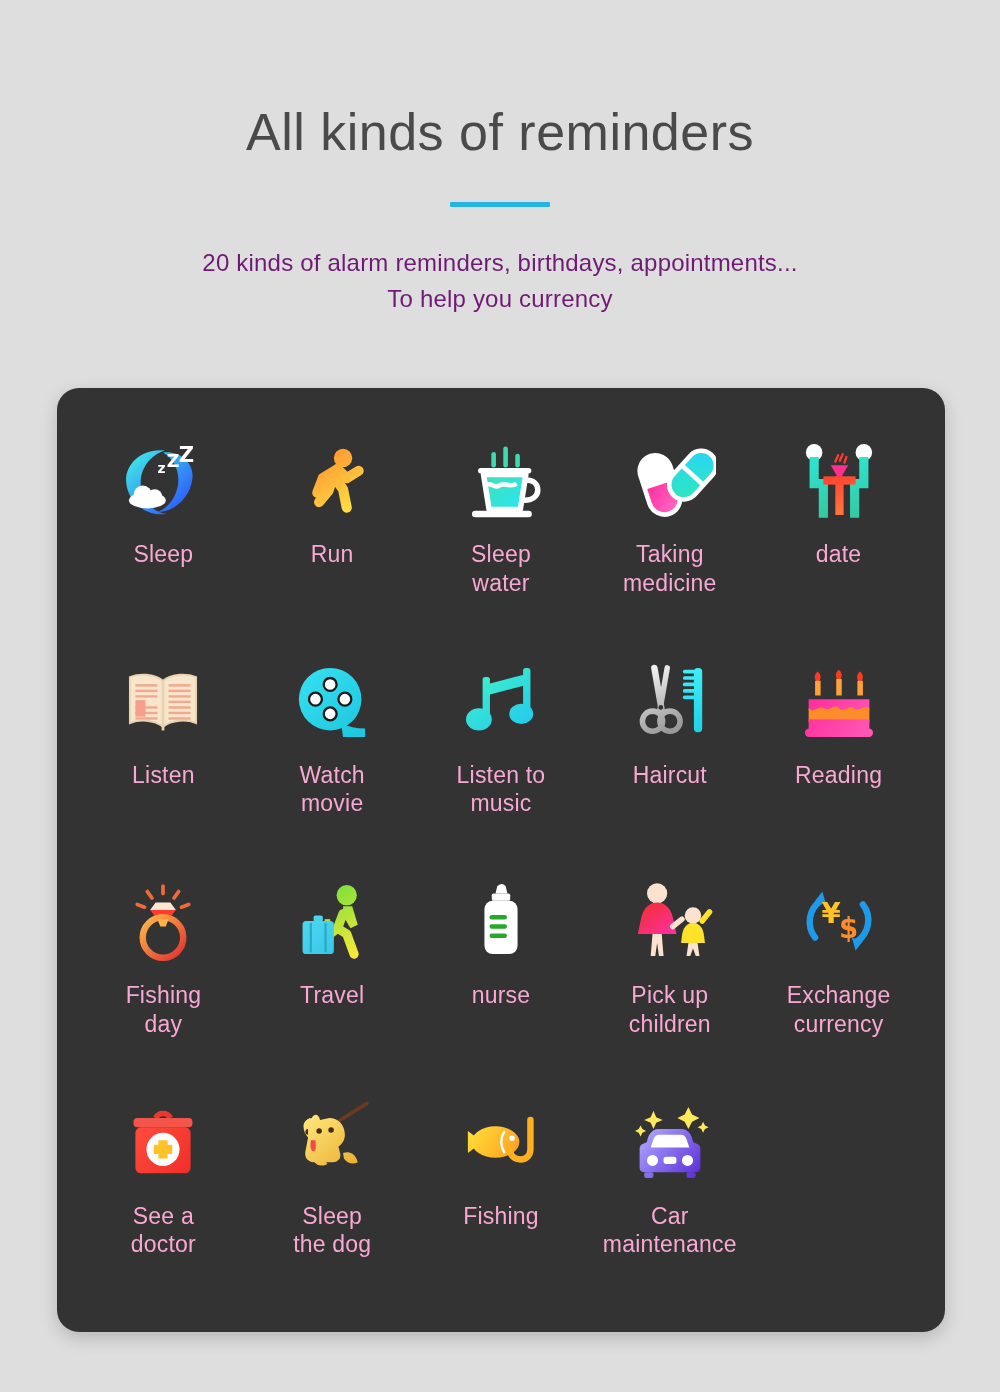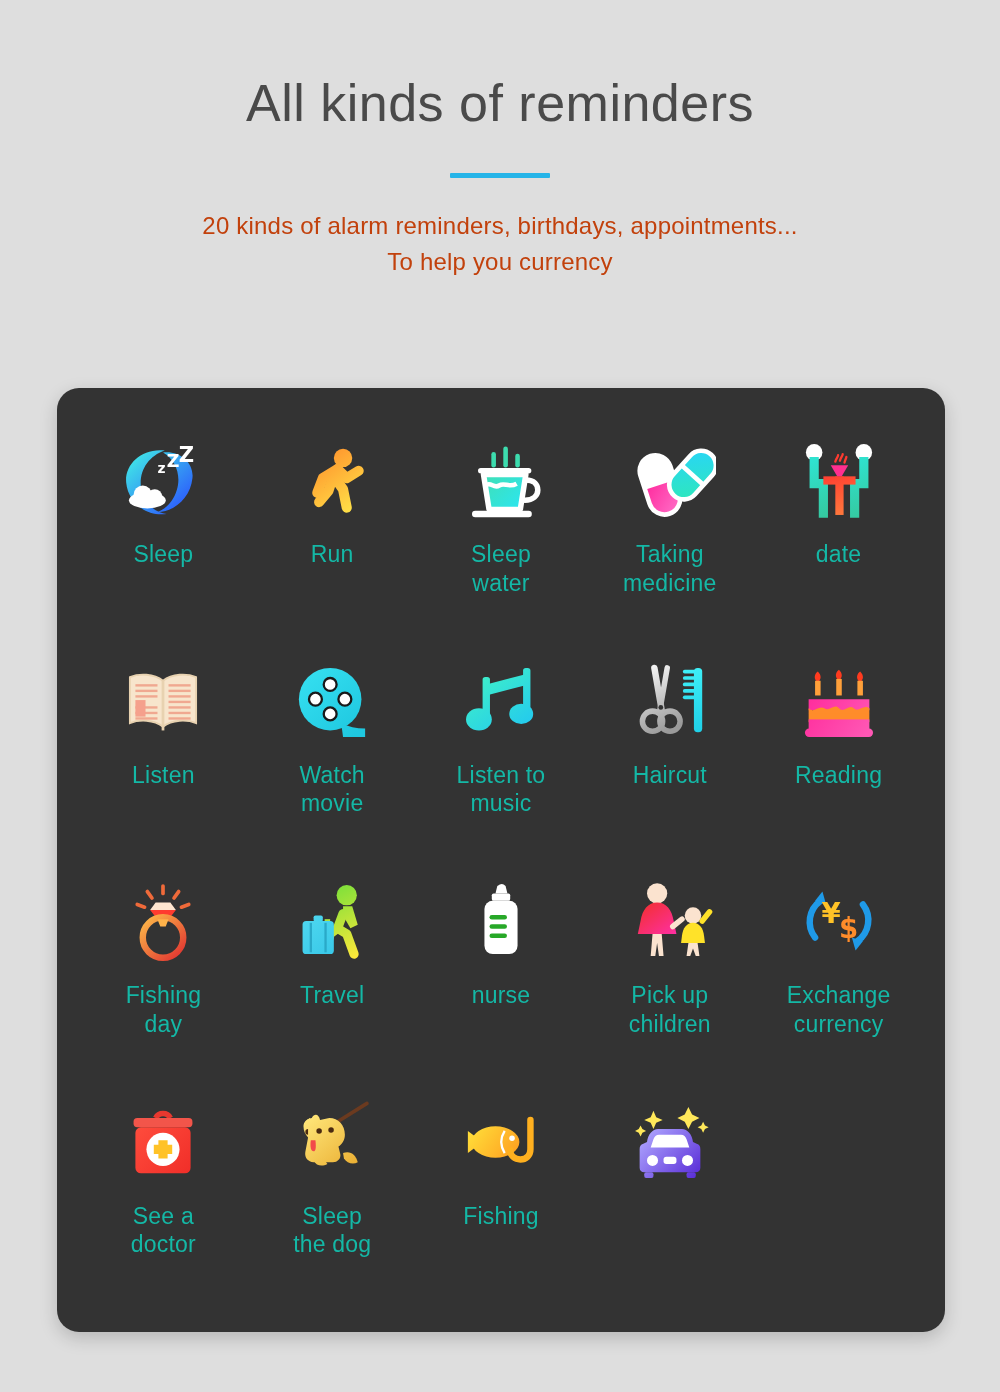--- a/index.html
+++ b/index.html
@@ -5,29 +5,29 @@
   html,body{margin:0;padding:0;}
   body{
     width:1000px;height:1392px;
     background:#dedede;
     font-family:"Liberation Sans","DejaVu Sans",sans-serif;
     overflow:hidden;
   }
   .page{position:relative;width:1000px;height:1392px;box-sizing:border-box;}
 
   
-  .header{padding-top:76px;text-align:center;}
+  .header{padding-top:105px;text-align:center;}
   .title{
     font-size:52px;font-weight:300;color:#4a4a4a;letter-spacing:.5px;
     line-height:1.05;margin:0;
   }
   .divider-wrap{display:flex;justify-content:center;margin-top:42px;}
   .divider{width:100px;height:5px;border-radius:1px;background:#25b4e8;}
   .subtitle{
-    margin-top:30px;font-size:24px;font-weight:300;color:#c2410c;
+    margin-top:38px;font-size:24px;font-weight:300;color:#701a75;
     line-height:1.52;letter-spacing:.2px;
   }
   .subtitle div{white-space:nowrap;}
 
   
   .card{
     position:absolute;left:57px;top:388px;width:888px;height:944px;
     background:#333333;border-radius:22px;
     box-shadow:0 6px 18px rgba(0,0,0,.18);
     box-sizing:border-box;
@@ -41,21 +41,21 @@
   }
   .cell{
     display:flex;flex-direction:column;align-items:center;justify-content:flex-start;
     padding-top:10px;
   }
   .icon-box{
     width:96px;height:96px;display:flex;align-items:center;justify-content:center;
   }
   .icon-box svg{width:92px;height:92px;display:block;}
   .label{
-    margin-top:12px;text-align:center;color:#14b8a6;
+    margin-top:12px;text-align:center;color:#f9a8d4;
     font-size:23px;font-weight:300;line-height:1.25;letter-spacing:.2px;
     white-space:pre-line;
   }
 </style>
 </head>
 <body>
 
 <div class="page">
 
   <div class="header">
@@ -505,17 +505,19 @@
               </g>
 <path d="M25 50c1-8 6-14 12-14h26c6 0 11 6 12 14l4 2c3 1 4 3 4 6v20c0 3-2 5-5 5H22c-3 0-5-2-5-5V58c0-3 1-5 4-6z" fill="url(#cgp)"></path>
 <path d="M38 42h24c3 0 5 2 6 5l3 9H29l3-9c1-3 3-5 6-5z" fill="#ffffff"></path>
 <circle cx="31" cy="70" r="6" fill="#ffffff"></circle>
               <circle cx="69" cy="70" r="6" fill="#ffffff"></circle>
 <rect x="43" y="66" width="14" height="8" rx="3" fill="#ffffff"></rect>
 <rect x="22" y="83" width="10" height="6" rx="2" fill="url(#cgp)"></rect>
 <rect x="68" y="83" width="10" height="6" rx="2" fill="url(#cgp)"></rect>
             </svg>
           </div>
+          <div class="label">Car
+maintenance</div>
         </div>
       </div>
   </div>
 
 </div>
 
 </body></html>

